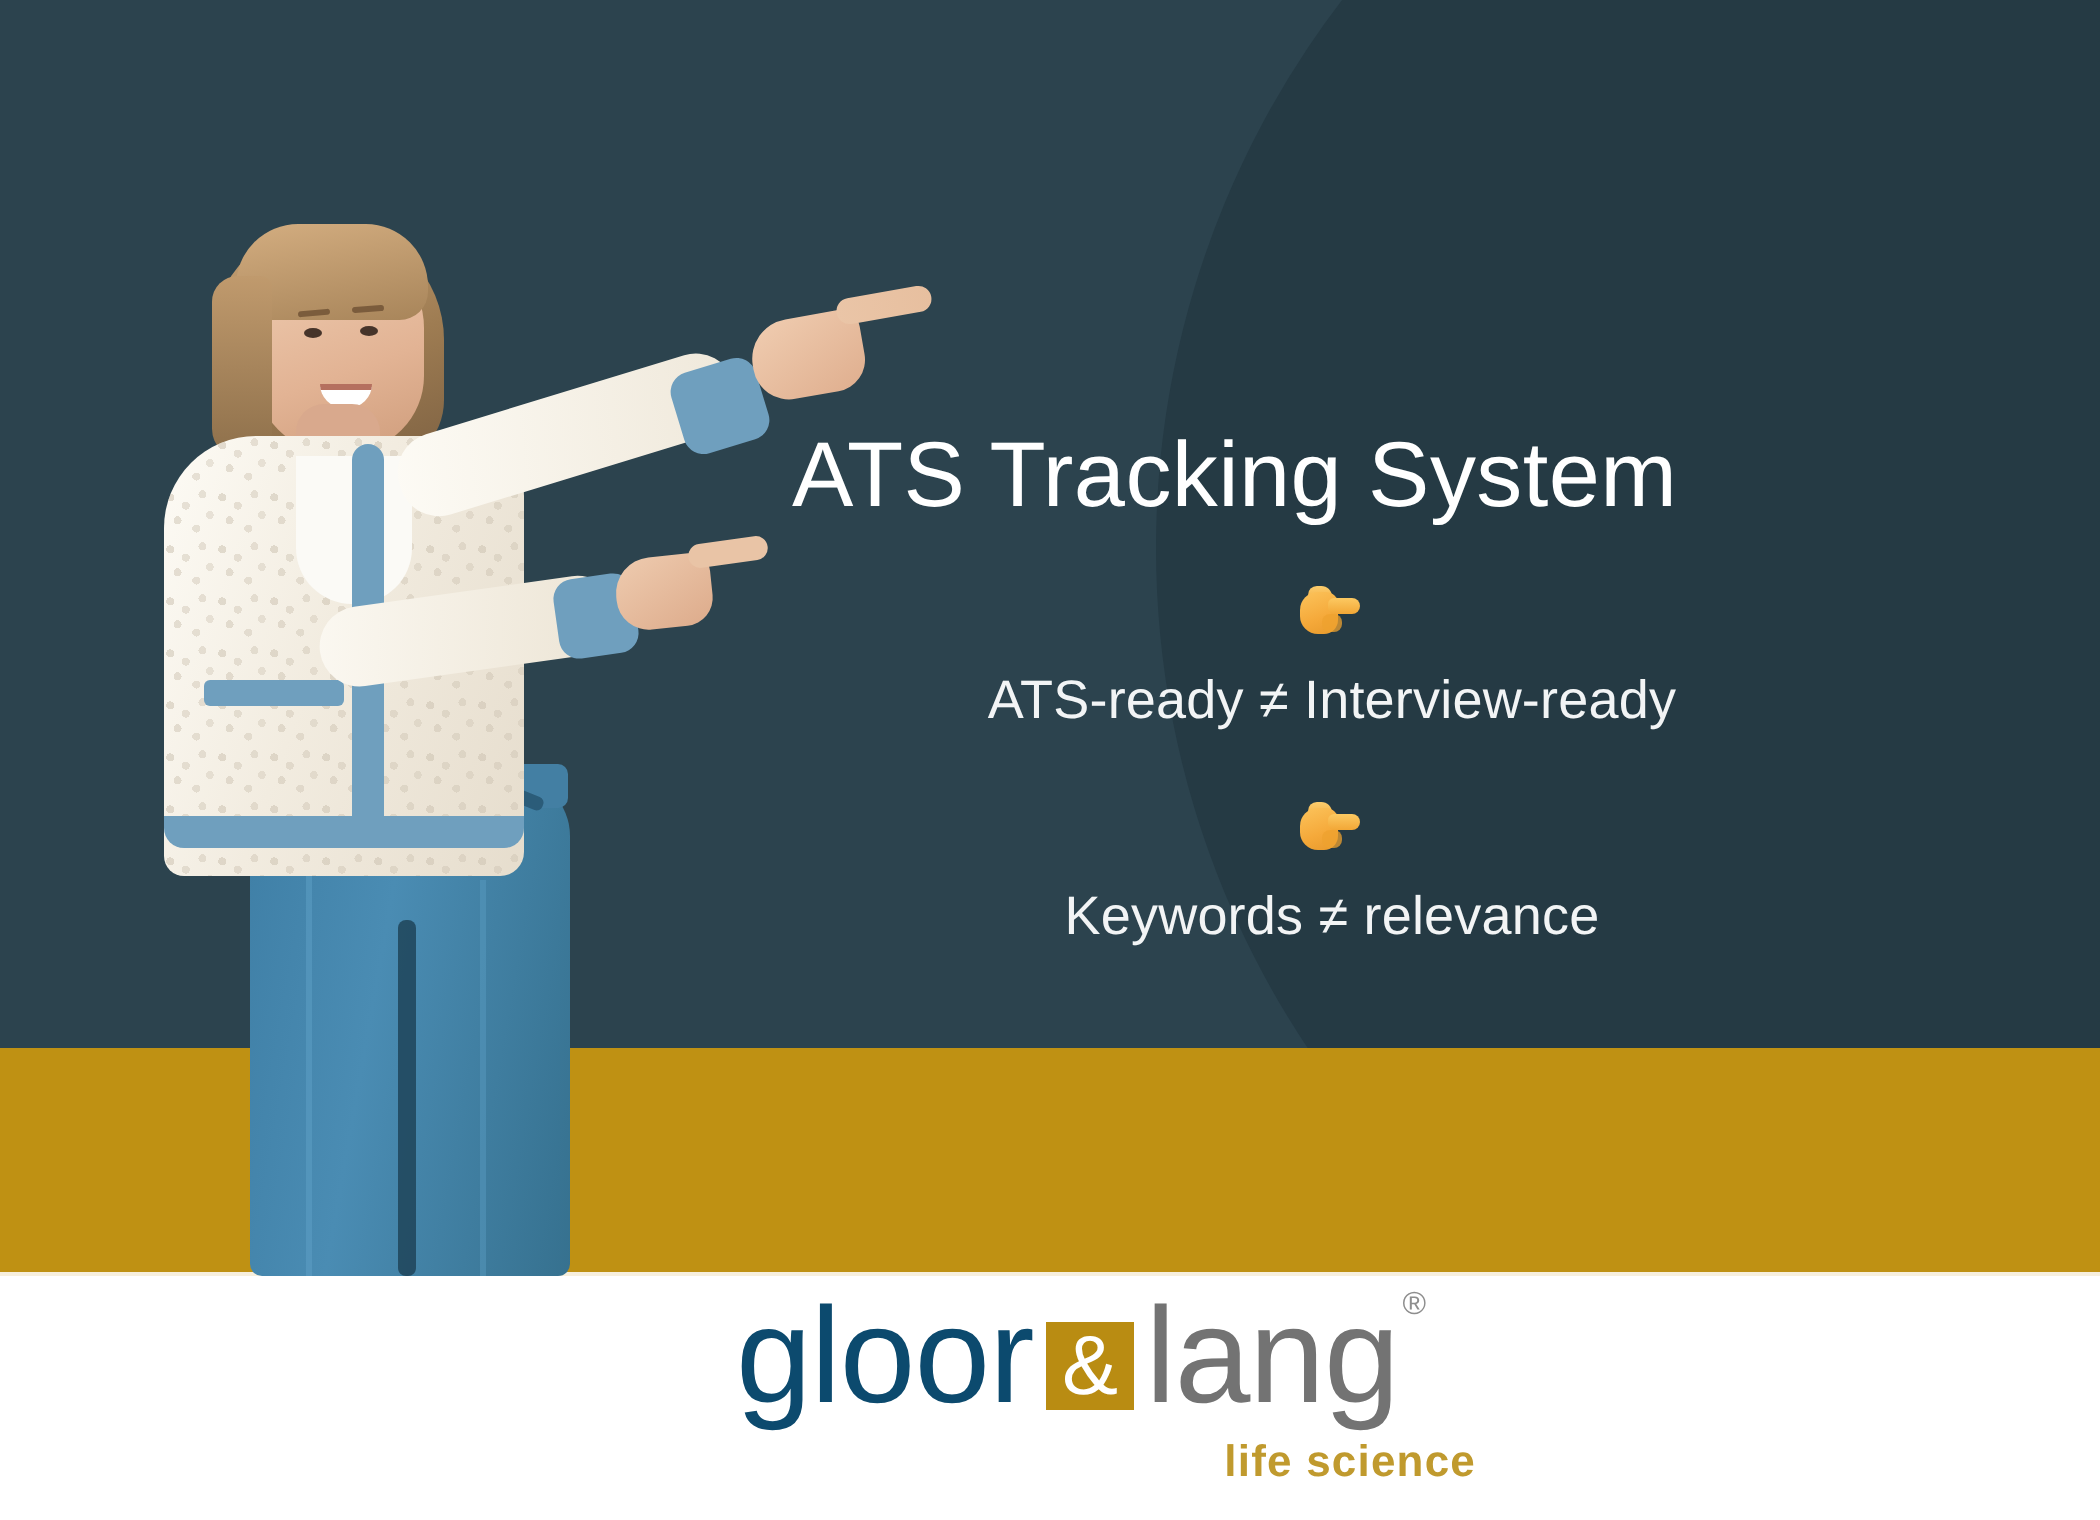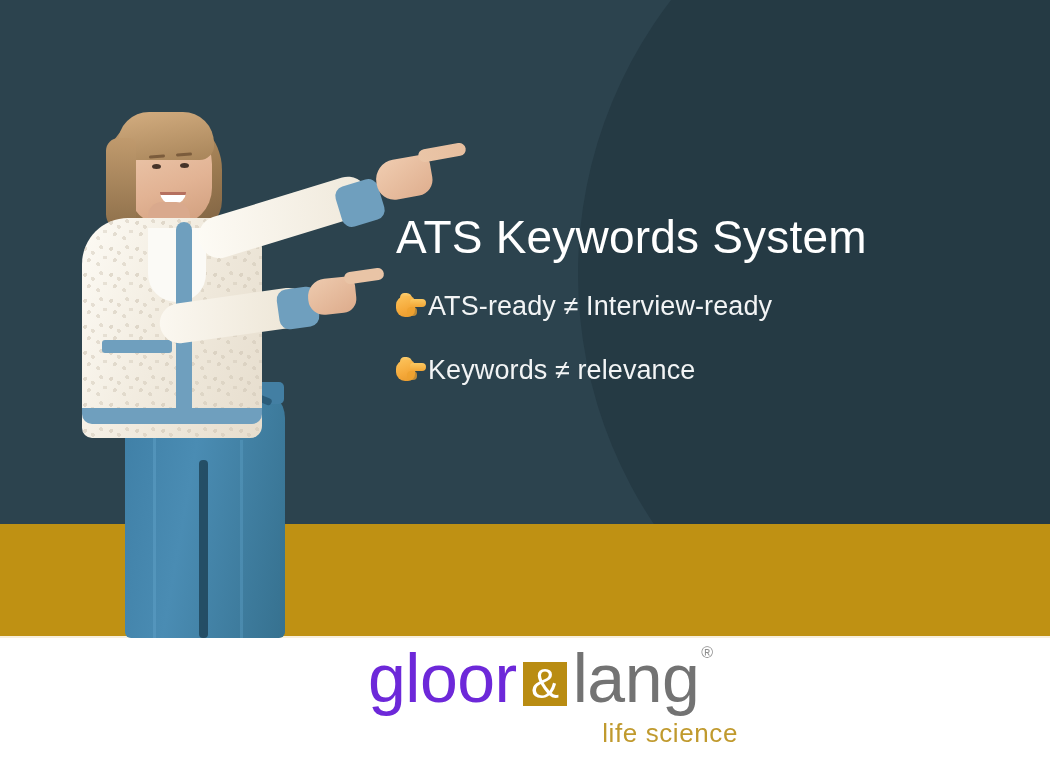--- a/index.html
+++ b/index.html
@@ -81,21 +81,23 @@
     white-space: nowrap;
   }
   .bullet-list {
     list-style: none;
     margin: 28px 0 0 0;
     padding: 0;
   }
   .bullet-item {
     display: flex;
     align-items: center;
+    gap: 14px;
     margin-bottom: 33px;
+    flex-direction: column;
   }
   .bullet-item:last-child { margin-bottom: 0; }
   .bullet-icon {
     flex: 0 0 auto;
     width: 32px;
     height: 30px;
     position: relative;
   }
   .bullet-text {
     font-size: 27px;
@@ -372,21 +374,21 @@
     display: flex;
     align-items: baseline;
     font-family: "Liberation Sans", sans-serif;
     font-weight: 300;
     font-size: 68px;
     color: #1d1d1b;
     letter-spacing: -0.5px;
     line-height: 1;
     height: 66px;
   }
-  .logo-gloor { color: #6d28d9; }
+  .logo-gloor { color: #0c4a6e; }
   .logo-amp {
     display: inline-flex;
     align-items: center;
     justify-content: center;
     width: 44px;
     height: 44px;
     margin: 0 6px;
     background: #b98c12;
     color: #ffffff;
     font-size: 42px;
@@ -399,22 +401,22 @@
     font-size: 16px;
     color: #8e8e8e;
     position: relative;
     top: -44px;
     left: 2px;
   }
   .logo-tag {
     position: absolute;
     right: 10px;
     top: 74px;
-    font-size: 26px;
-    font-weight: 400;
+    font-size: 22px;
+    font-weight: 700;
     color: #c09a2e;
     letter-spacing: 0.6px;
   }
 </style>
 </head>
 <body>
 
 <div class="slide">
 
   <div class="band-teal">
@@ -456,21 +458,21 @@
     <div class="p-layer hand-lower"></div>
     <div class="p-layer point-finger-lower"></div>
 
     <div class="p-layer arm-upper"></div>
     <div class="p-layer cuff-upper"></div>
     <div class="p-layer hand-upper"></div>
     <div class="p-layer point-finger-upper"></div>
   </div>
 
   <div class="text-block">
-    <h1 class="slide-title">ATS Keywords System</h1>
+    <h1 class="slide-title">ATS Tracking System</h1>
 
     <ul class="bullet-list">
       <li class="bullet-item">
         <span class="bullet-icon">
           <span class="hand">
             <span class="thumb"></span>
             <span class="palm"></span>
             <span class="knuckle"></span>
             <span class="finger"></span>
           </span>

